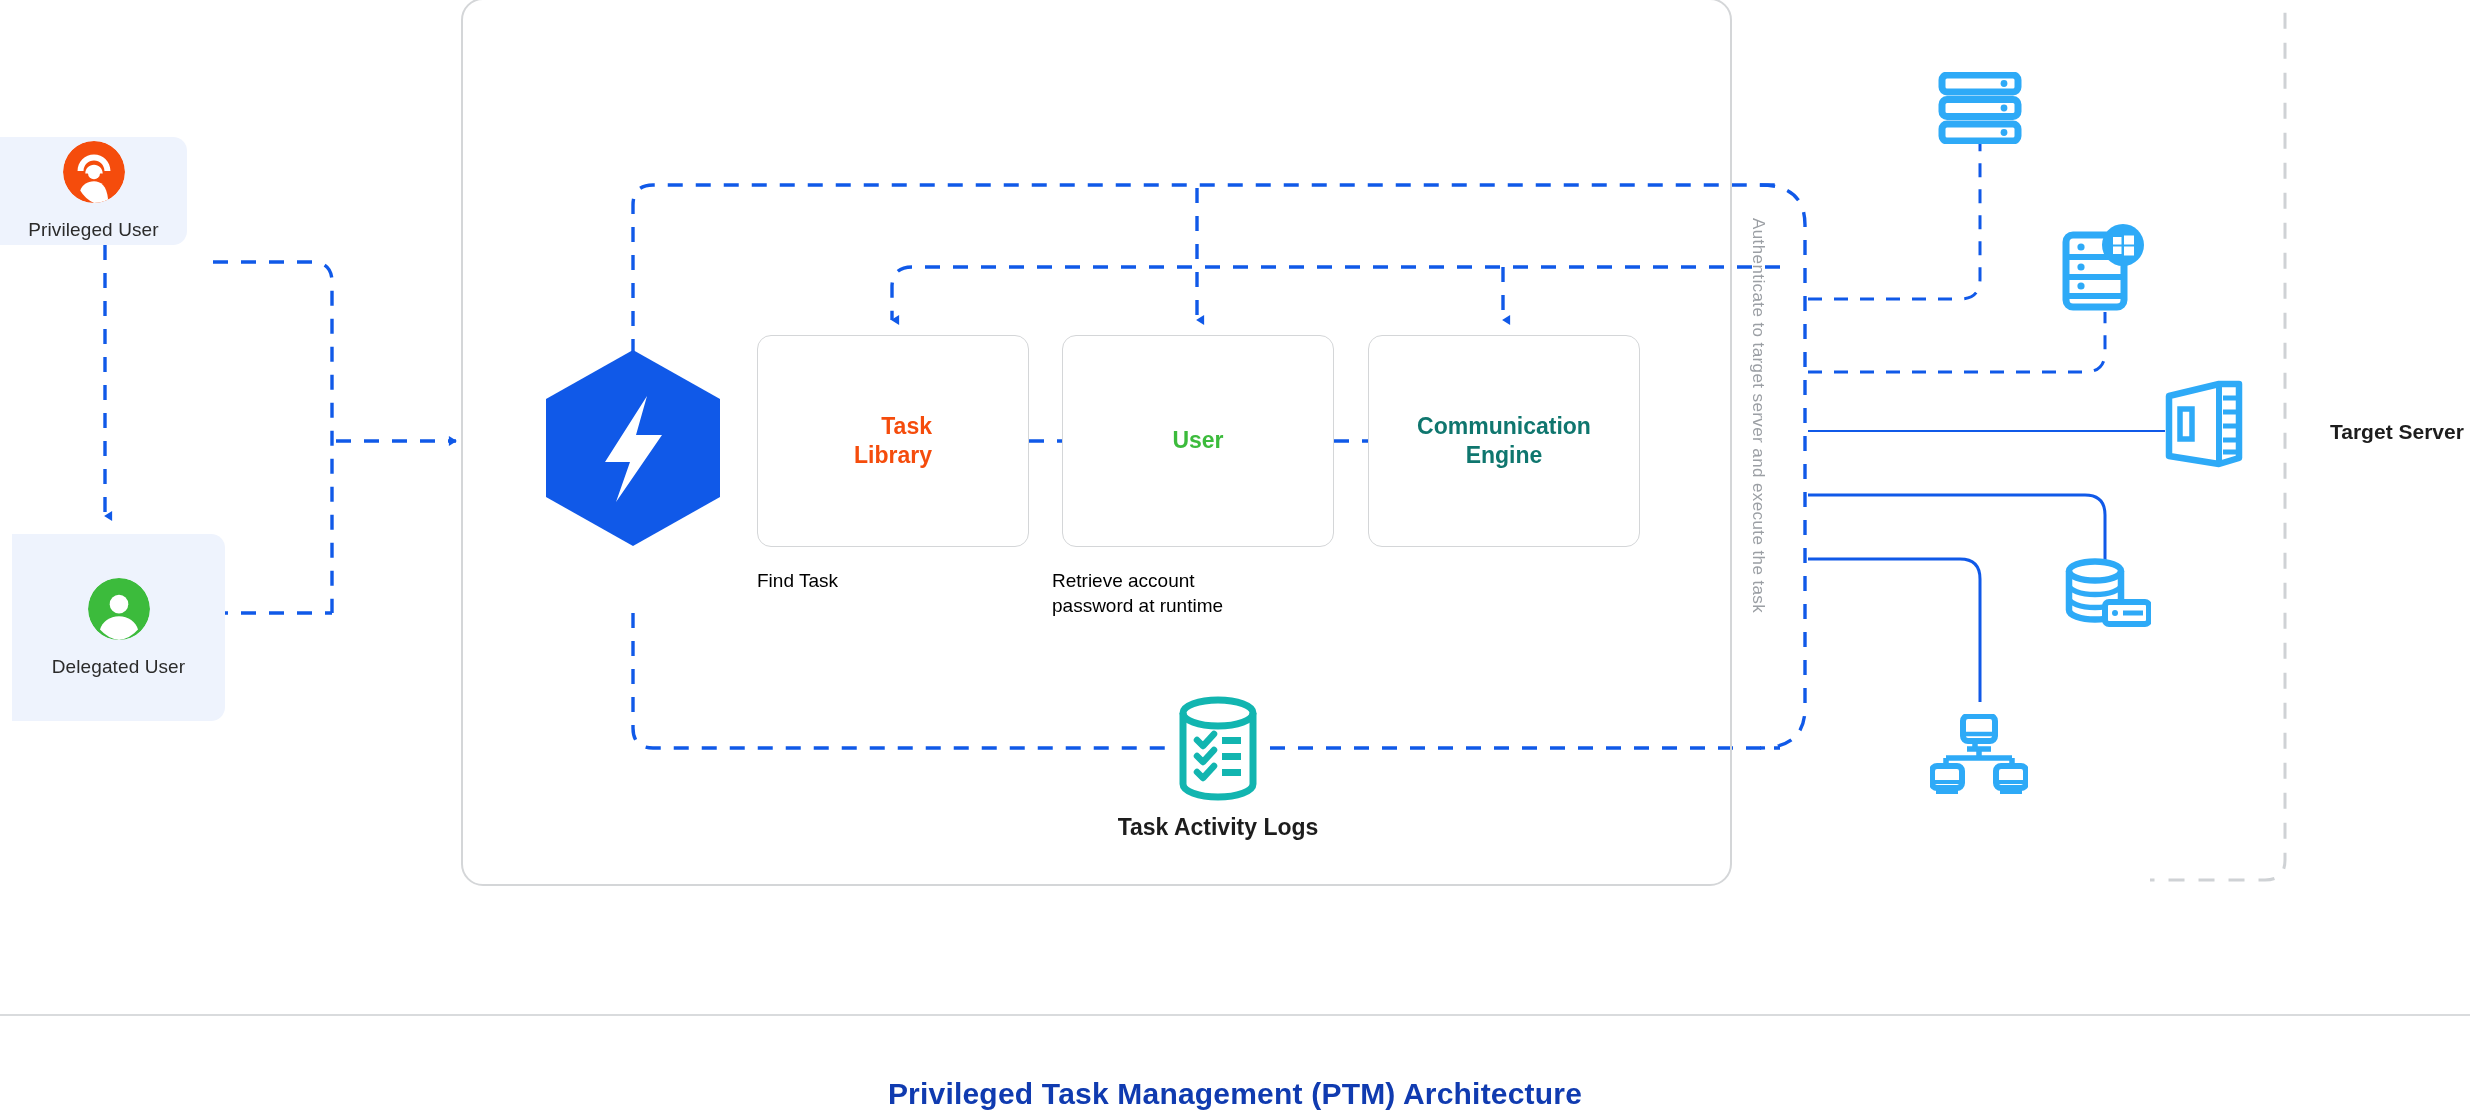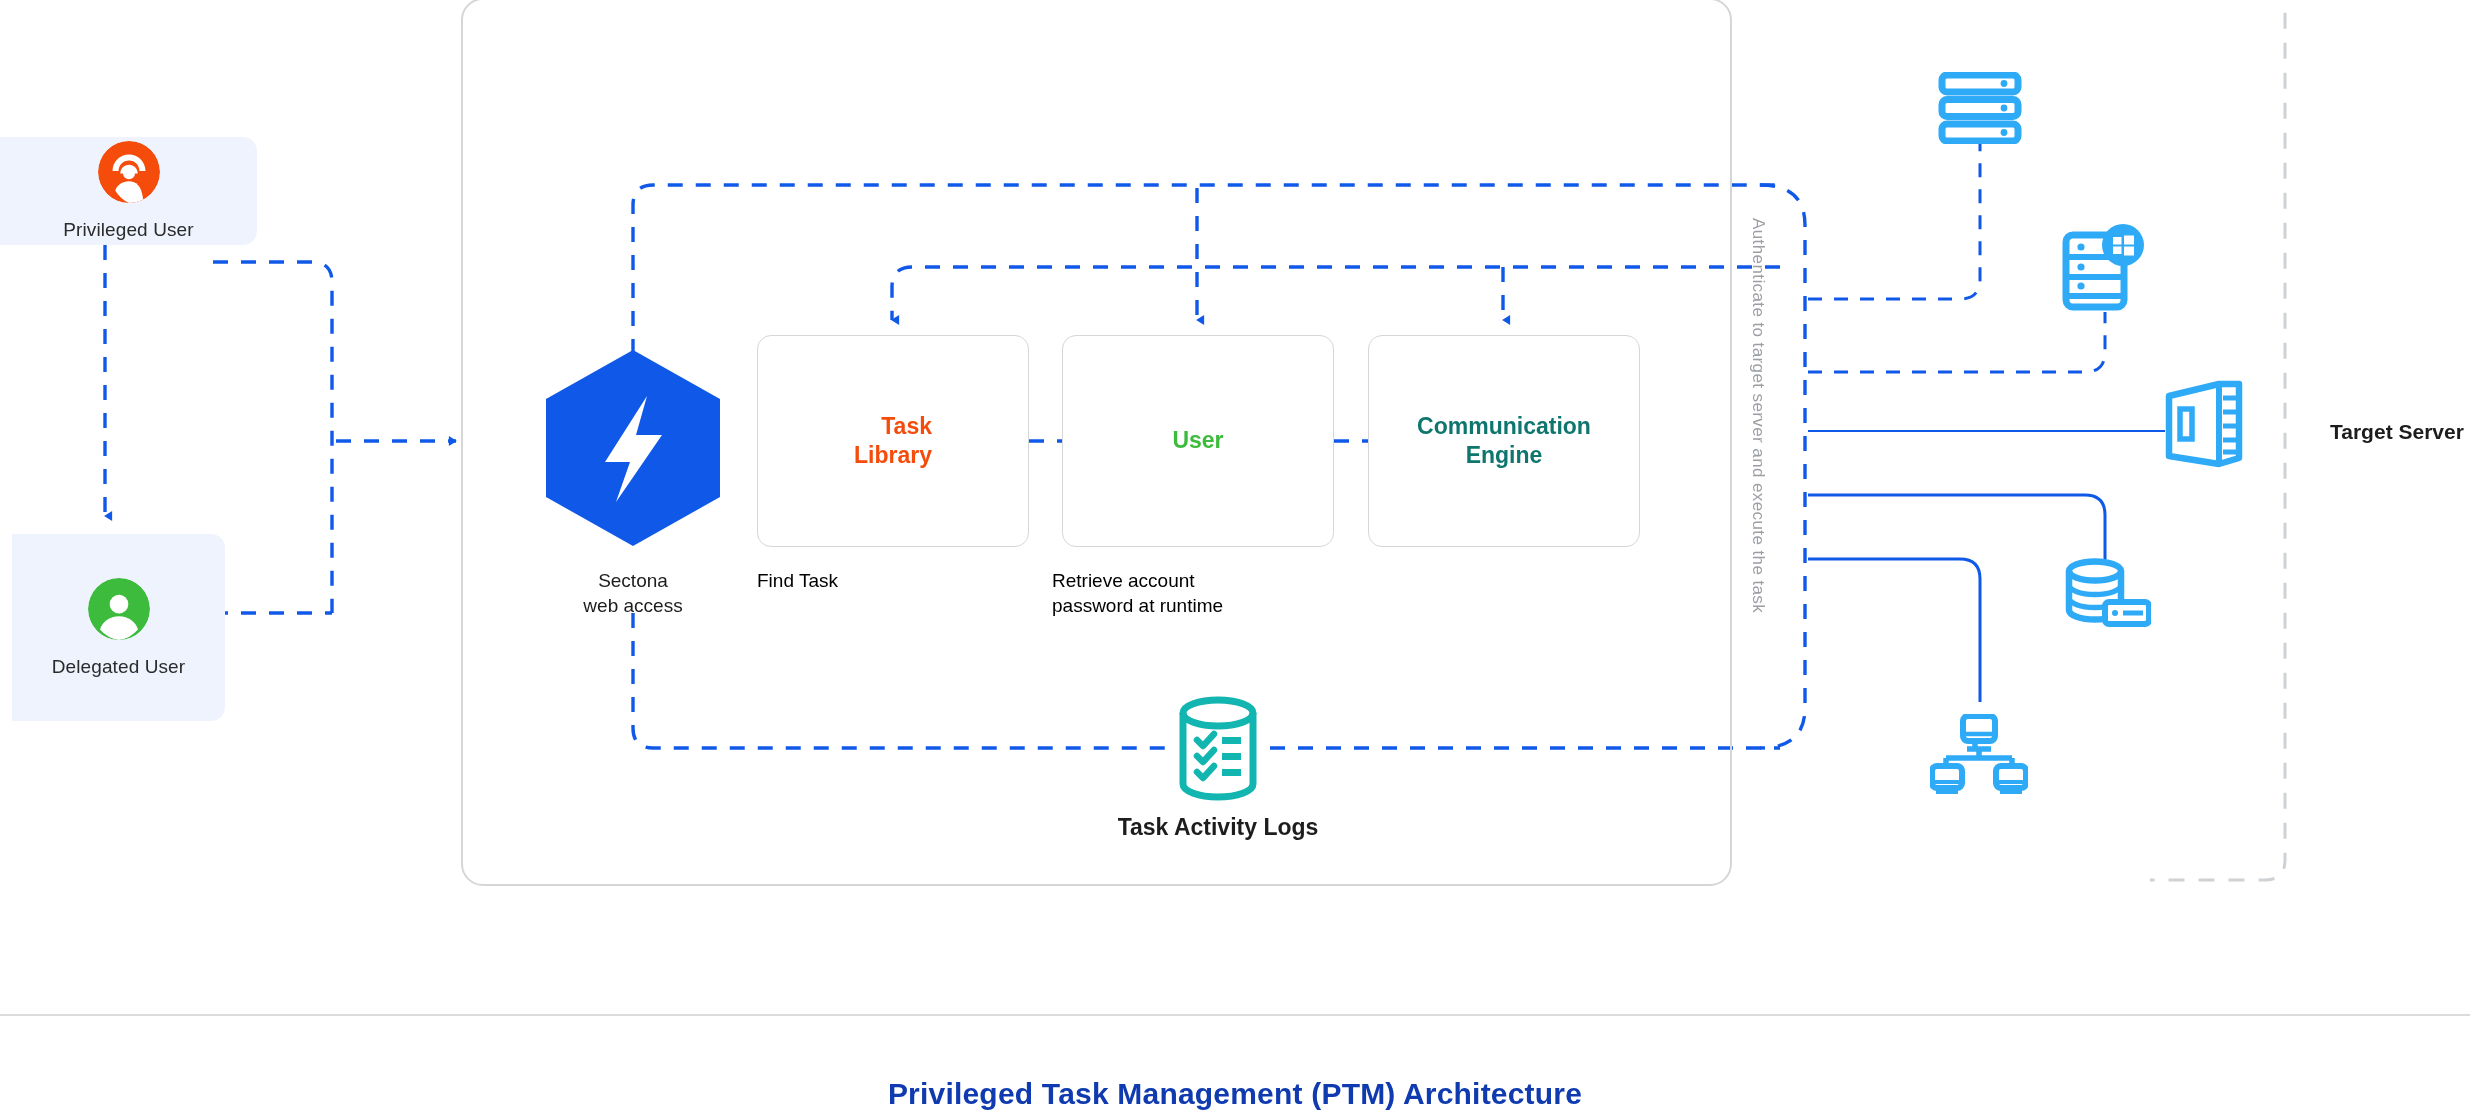--- a/index.html
+++ b/index.html
@@ -120,21 +120,21 @@
 
     <path d="M1808,431 L2165,431" fill="none" stroke="#1059e8" stroke-width="1.9"></path>
 
     <path d="M1808,495 L2085,495 Q2105,495 2105,515 L2105,560" fill="none" stroke="#1059e8" stroke-width="3"></path>
 
     <path d="M1808,559 L1960,559 Q1980,559 1980,579 L1980,702" fill="none" stroke="#1059e8" stroke-width="3"></path>
 
     <path d="M2150,-40 L2265,-40 Q2285,-40 2285,-20 L2285,860 Q2285,880 2265,880 L2150,880" fill="none" stroke="#cfd2d5" stroke-width="3" stroke-dasharray="16,14"></path>
   </svg>
 
-  <div class="user-card" style="left:0px; top:137px; width:257px; height:108px; border-top-left-radius:0; border-bottom-left-radius:0;">
+  <div class="user-card" style="left:0px; top:137px; width:187px; height:108px; border-top-left-radius:0; border-bottom-left-radius:0;">
     <svg class="badge" viewBox="0 0 64 64">
       <circle cx="32" cy="32" r="32" fill="#f54c0c"></circle>
       <path d="M32 14c-9.4 0-17 7.6-17 17h6.2c0-6 4.8-10.8 10.8-10.8S42.8 25 42.8 31H49c0-9.4-7.6-17-17-17z" fill="#fff"></path>
       <path d="M32 24.5c-5 0-9 4-9 9h5.3c0-2 1.7-3.7 3.7-3.7s3.7 1.7 3.7 3.7H41c0-5-4-9-9-9z" fill="#fff"></path>
       <circle cx="32" cy="33.4" r="6.2" fill="#fff"></circle>
       <path d="M32 41.5c-6.8 0-12.4 4-14.2 9.6A31.9 31.9 0 0 0 32 64c5.3 0 10.2-1.3 14.6-3.6C45.1 45.9 39 41.5 32 41.5z" fill="#fff"></path>
     </svg>
     <div class="ulabel">Privileged User</div>
   </div>
 
@@ -147,24 +147,20 @@
     <div class="ulabel">Delegated User</div>
   </div>
 
   <div class="panel" style="left:461px; top:-2px; width:1271px; height:888px;"></div>
 
   <div class="hexwrap" style="left:544px; top:348px; width:178px; height:200px;">
     <svg viewBox="0 0 178 200" width="178" height="200">
       <polygon points="89,2 176,51 176,149 89,198 2,149 2,51" fill="#1059e8"></polygon>
       <path d="M103 48 L61 114 L86 114 L72 154 L118 87 L92 87 Z" fill="#ffffff"></path>
     </svg>
-  </div>
-  <div class="hexcaption" style="left:523px; top:568px; width:220px;">
-    <span>Sectona</span><br>
-    <span>web access</span>
   </div>
 
   <div class="tbox" style="left:757px; top:335px; width:272px; height:212px;text-align:right;">
     <div class="ttitle" style="color:#f54c0c;">
       <span>Task</span><br>
       <span>Library</span>
     </div>
   </div>
   <div class="tcaption" style="left:757px; top:568px; width:272px;">
     <span>Find Task</span>

